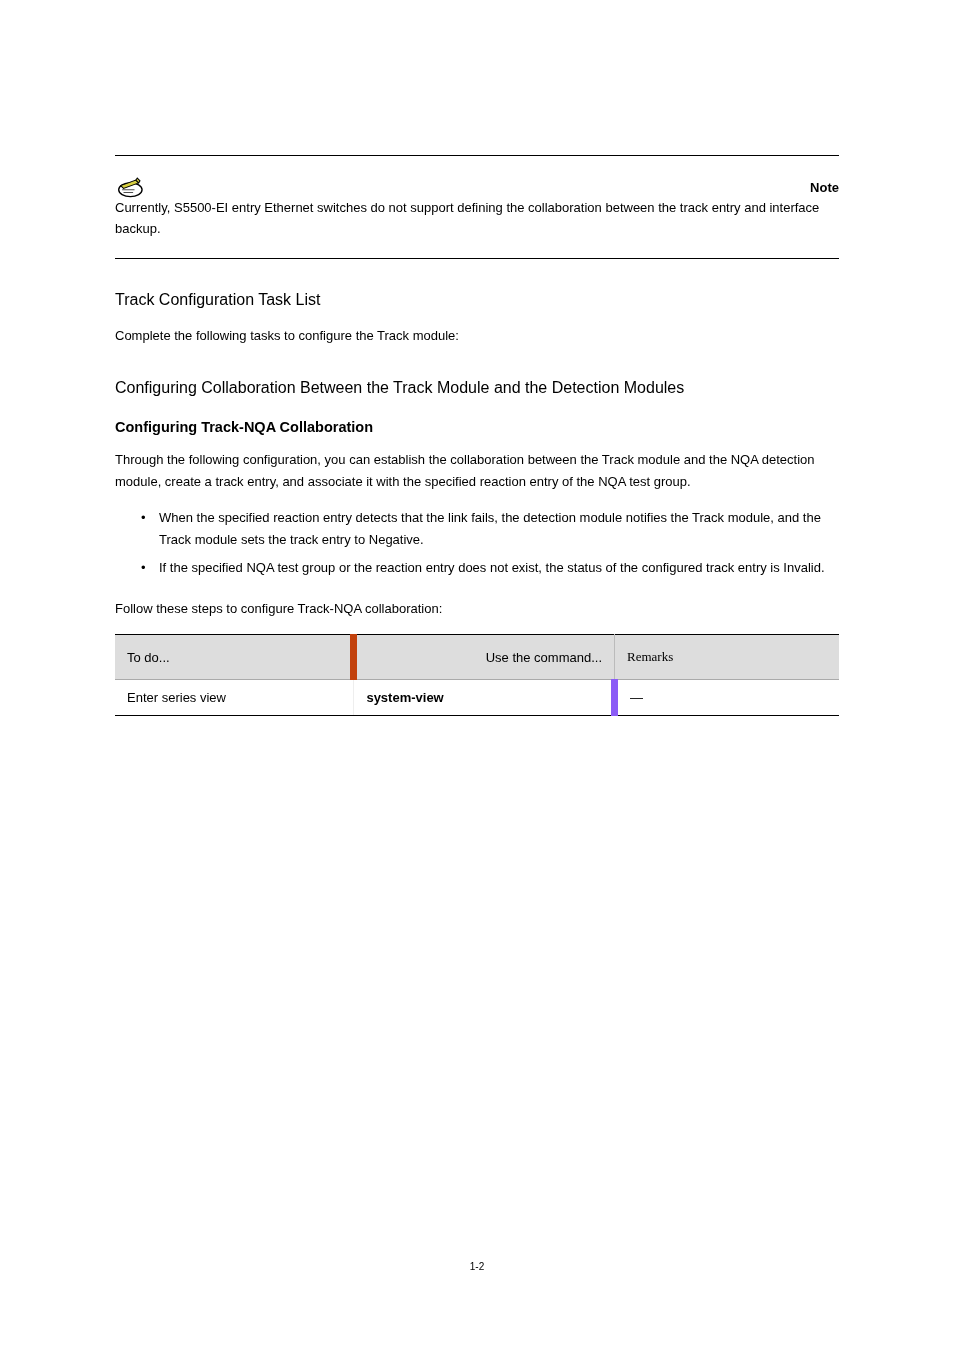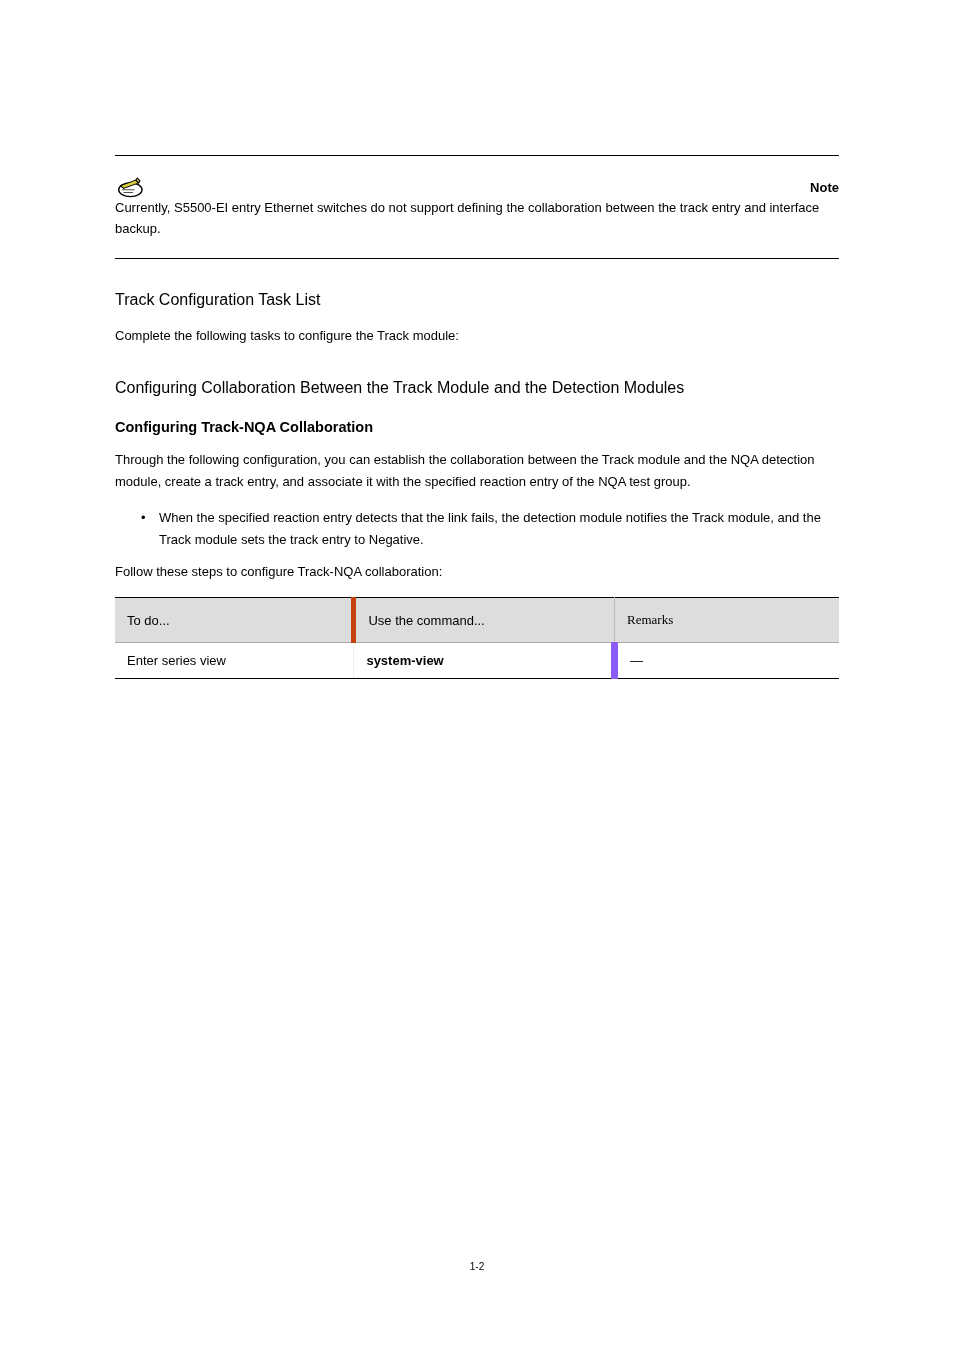--- a/index.html
+++ b/index.html
@@ -57,21 +57,21 @@
       margin-bottom: 14px;
     }
     .body-para {
       font-size: 13px;
       line-height: 1.7;
       margin-bottom: 14px;
     }
     .bullet-list {
       list-style: none;
       padding-left: 26px;
-      margin-bottom: 10px;
+      margin-bottom: 19px;
     }
     .bullet-list li {
       position: relative;
       font-size: 13px;
       line-height: 1.7;
       margin-bottom: 6px;
       padding-left: 18px;
     }
     .bullet-list li::before {
       content: "•";
@@ -94,22 +94,23 @@
       font-weight: normal;
       padding: 14px 12px;
       border-top: 1.5px solid #000000;
       border-bottom: 1px solid #aaaaaa;
     }
     th:nth-child(1) {
       width: 33%;
     }
     th:nth-child(2) {
       width: 36%;
-      border-left: 5px solid #c2410c;
+      border-left: 7px solid #c2410c;
       border-right: 1px solid #bbbbbb;
+      text-align: right;
     }
     th:nth-child(3) {
       width: 31%;
       font-family: Liberation Serif, serif;
     }
     td {
       padding: 10px 12px;
       border-bottom: 1px solid #000000;
     }
     td:nth-child(2) {
@@ -151,20 +152,21 @@
 <p class="body-para">Complete the following tasks to configure the Track module:</p>
 
 <h2 class="section-heading">Configuring Collaboration Between the Track Module and the Detection Modules</h2>
 
 <h3 class="subsection-heading">Configuring Track-NQA Collaboration</h3>
 
 <p class="body-para">Through the following configuration, you can establish the collaboration between the Track module and the NQA detection module, create a track entry, and associate it with the specified reaction entry of the NQA test group.</p>
 
 <ul class="bullet-list">
   <li>When the specified reaction entry detects that the link fails, the detection module notifies the Track module, and the Track module sets the track entry to Negative.</li>
+  <li>If the specified NQA test group or the reaction entry does not exist, the status of the configured track entry is Invalid.</li>
 </ul>
 
 <p class="body-para">Follow these steps to configure Track-NQA collaboration:</p>
 
 <table>
   <thead>
     <tr>
       <th>To do...</th>
       <th>Use the command...</th>
       <th>Remarks</th>

